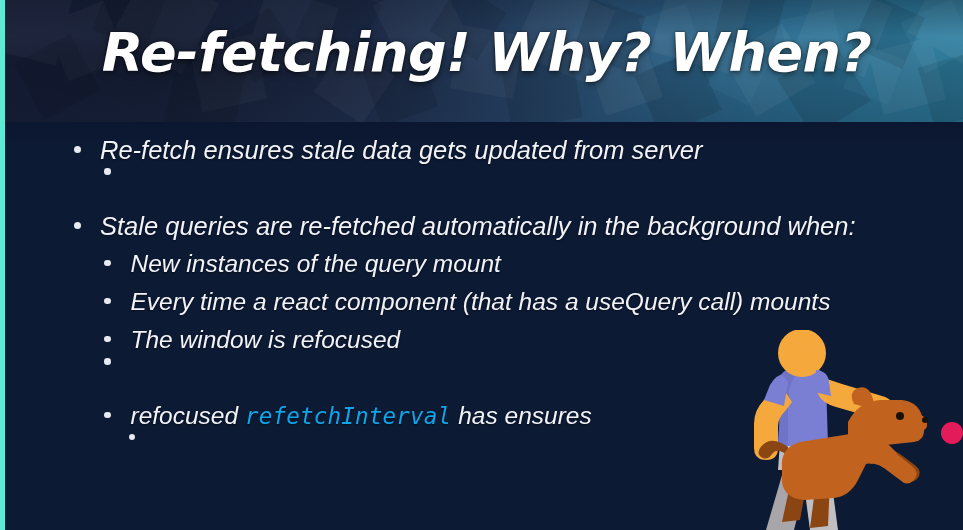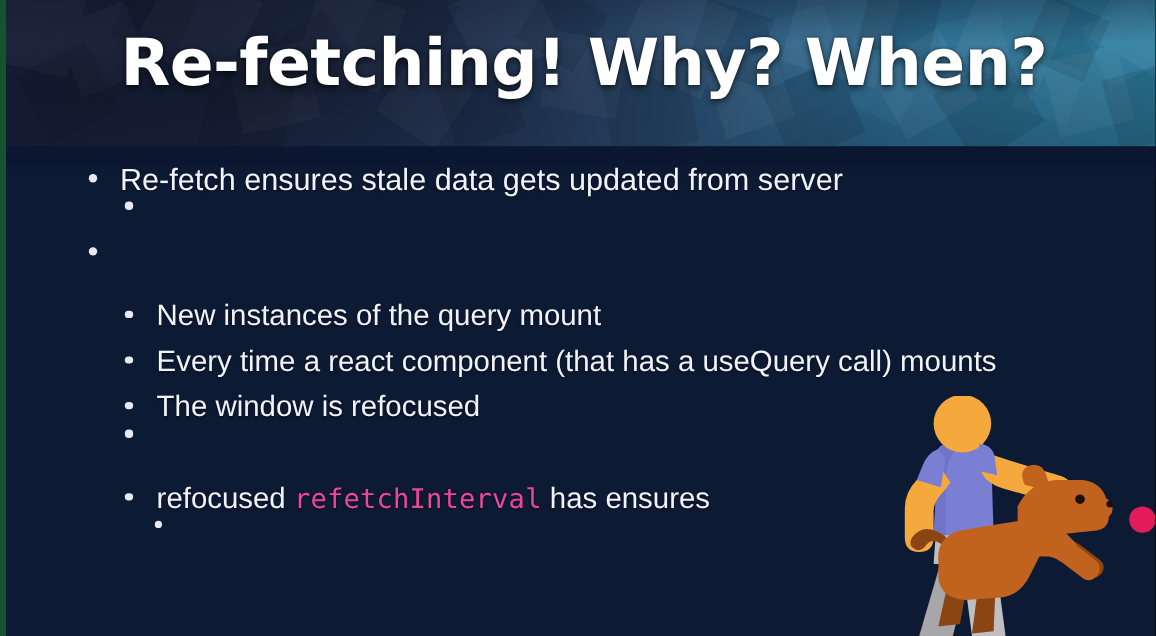--- a/index.html
+++ b/index.html
@@ -6,23 +6,24 @@
     margin: 0;
     padding: 0;
     background: #000;
   }
   #slide {
     position: relative;
     width: 963px;
     height: 530px;
     overflow: hidden;
     background: #0d1a33;
-    border-left: 5px solid #14532d;
+    border-left: 5px solid #5eead4;
     box-sizing: border-box;
     font-family: "Liberation Sans", sans-serif;
+    font-style: italic;
     -webkit-font-smoothing: antialiased;
   }
 
   
   #header {
     position: absolute;
     left: 0; top: 0;
     width: 963px;
     height: 122px;
     overflow: hidden;
@@ -99,21 +100,21 @@
   .lvl2 { padding-left: 99px; height: 38px; font-size: 24.5px; }
   .lvl2 .dot { width: 6.5px; height: 6.5px; margin-right: 20px; top: -6px; }
   
   .lvl3 { padding-left: 124px; height: 38px; font-size: 23.5px; }
   .lvl3 .dot { width: 6px; height: 6px; margin-right: 20px; top: -6px; }
 
   .mono {
     font-family: "DejaVu Sans Mono", "Liberation Mono", monospace;
     font-size: 0.92em;
     letter-spacing: 0.2px;
-    color: #ec4899;
+    color: #0ea5e9;
   }
 
   
   #illustration {
     position: absolute;
     right: 0;
     bottom: 0;
     width: 233px;
     height: 200px;
     pointer-events: none;
@@ -178,20 +179,21 @@
       <span class="dot"></span>
       <span class="btxt">Re-fetch ensures stale data gets updated from server</span>
     </div>
 
     <div class="bullet-row lvl2">
       <span class="dot"></span>
     </div>
 
     <div class="bullet-row lvl1">
       <span class="dot"></span>
+      <span class="btxt">Stale queries are re-fetched automatically in the background when:</span>
     </div>
 
     <div class="bullet-row lvl2">
       <span class="dot"></span>
       <span class="btxt">New instances of the query mount</span>
     </div>
 
     <div class="bullet-row lvl2">
       <span class="dot"></span>
       <span class="btxt">Every time a react component (that has a useQuery call) mounts</span>

